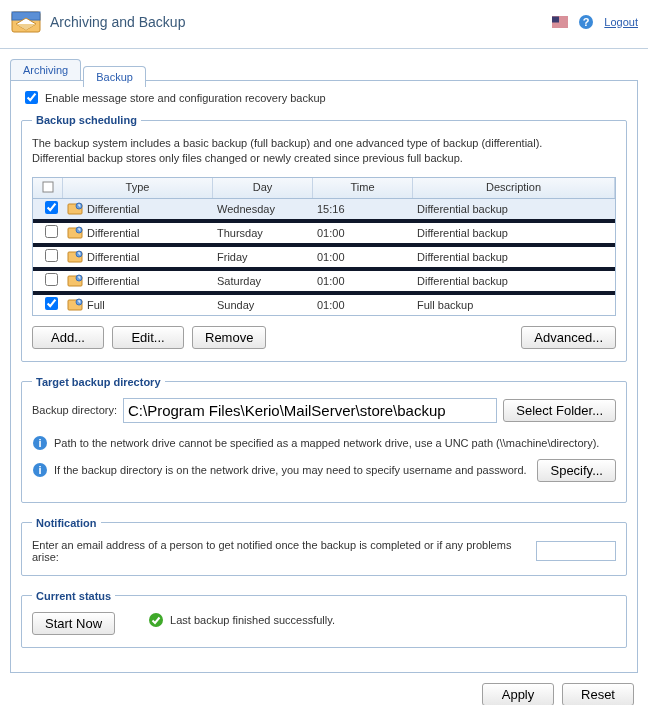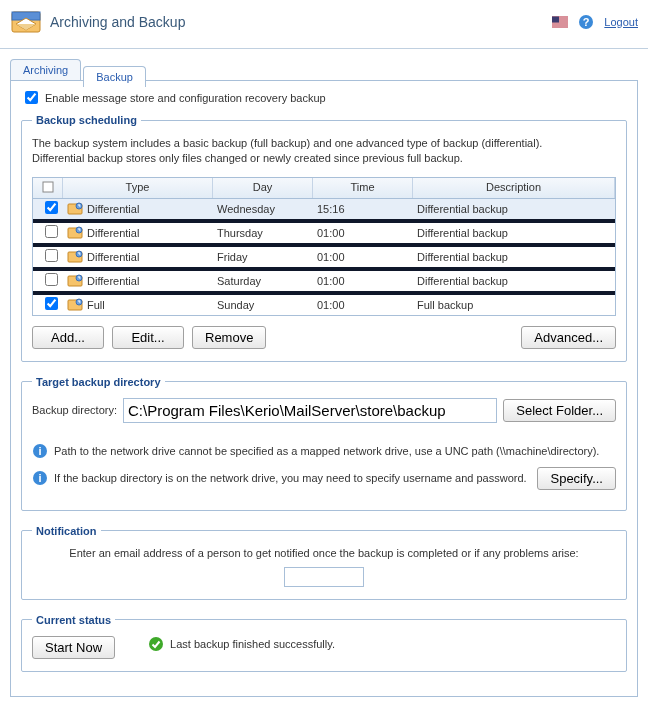--- a/index.html
+++ b/index.html
@@ -136,42 +136,41 @@
   font-family: inherit;
   font-size: 13px;
   text-align: center;
 }
 .spacer { flex: 1; }
 
 .dir-row {
   display: flex;
   align-items: center;
   gap: 6px;
-  margin-bottom: 20px;
+  margin-bottom: 12px;
 }
 .dir-row input[type=text] {
   flex: 1;
   border: 1px solid #a8bfd8;
   padding: 3px 4px;
   font-family: inherit;
   font-size: 15px;
 }
 .info-row {
   display: flex;
   align-items: center;
   gap: 6px;
   margin-bottom: 8px;
 }
 .info-icon { width: 16px; height: 16px; flex-shrink: 0; }
 
 .notif-row {
   display: flex;
   align-items: center;
   gap: 8px;
-  flex-direction: column;
 }
 .notif-row input[type=text] {
   width: 80px;
   border: 1px solid #a8bfd8;
   padding: 3px 4px;
   font-family: inherit;
   font-size: 11px;
 }
 
 .status-row {

